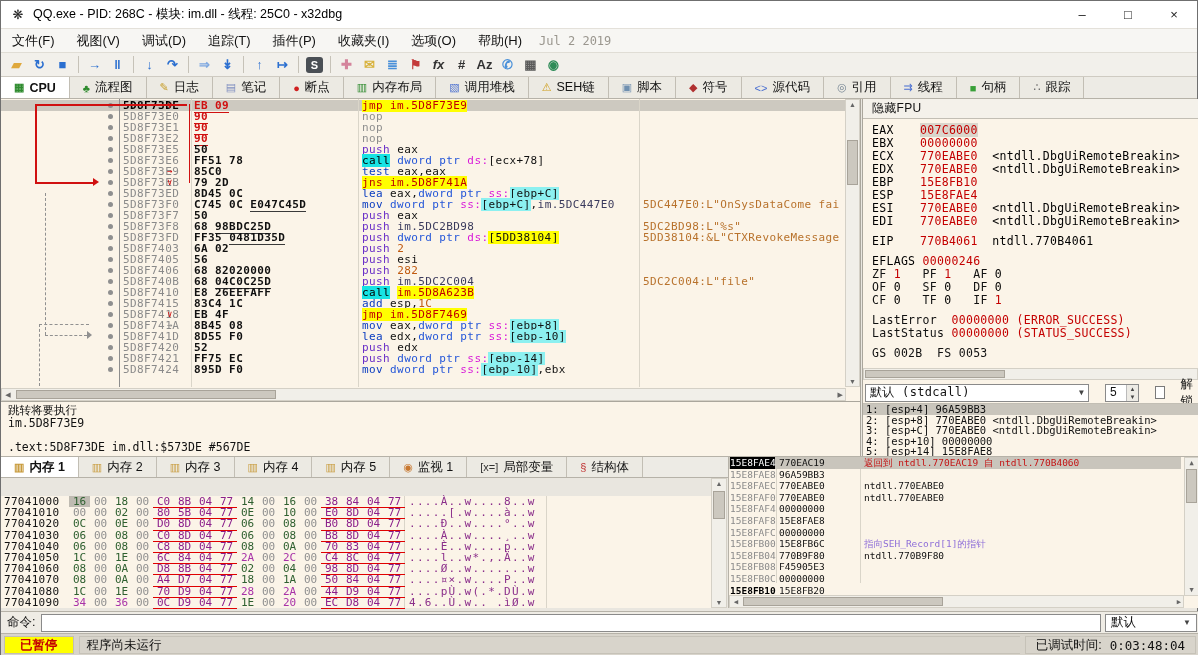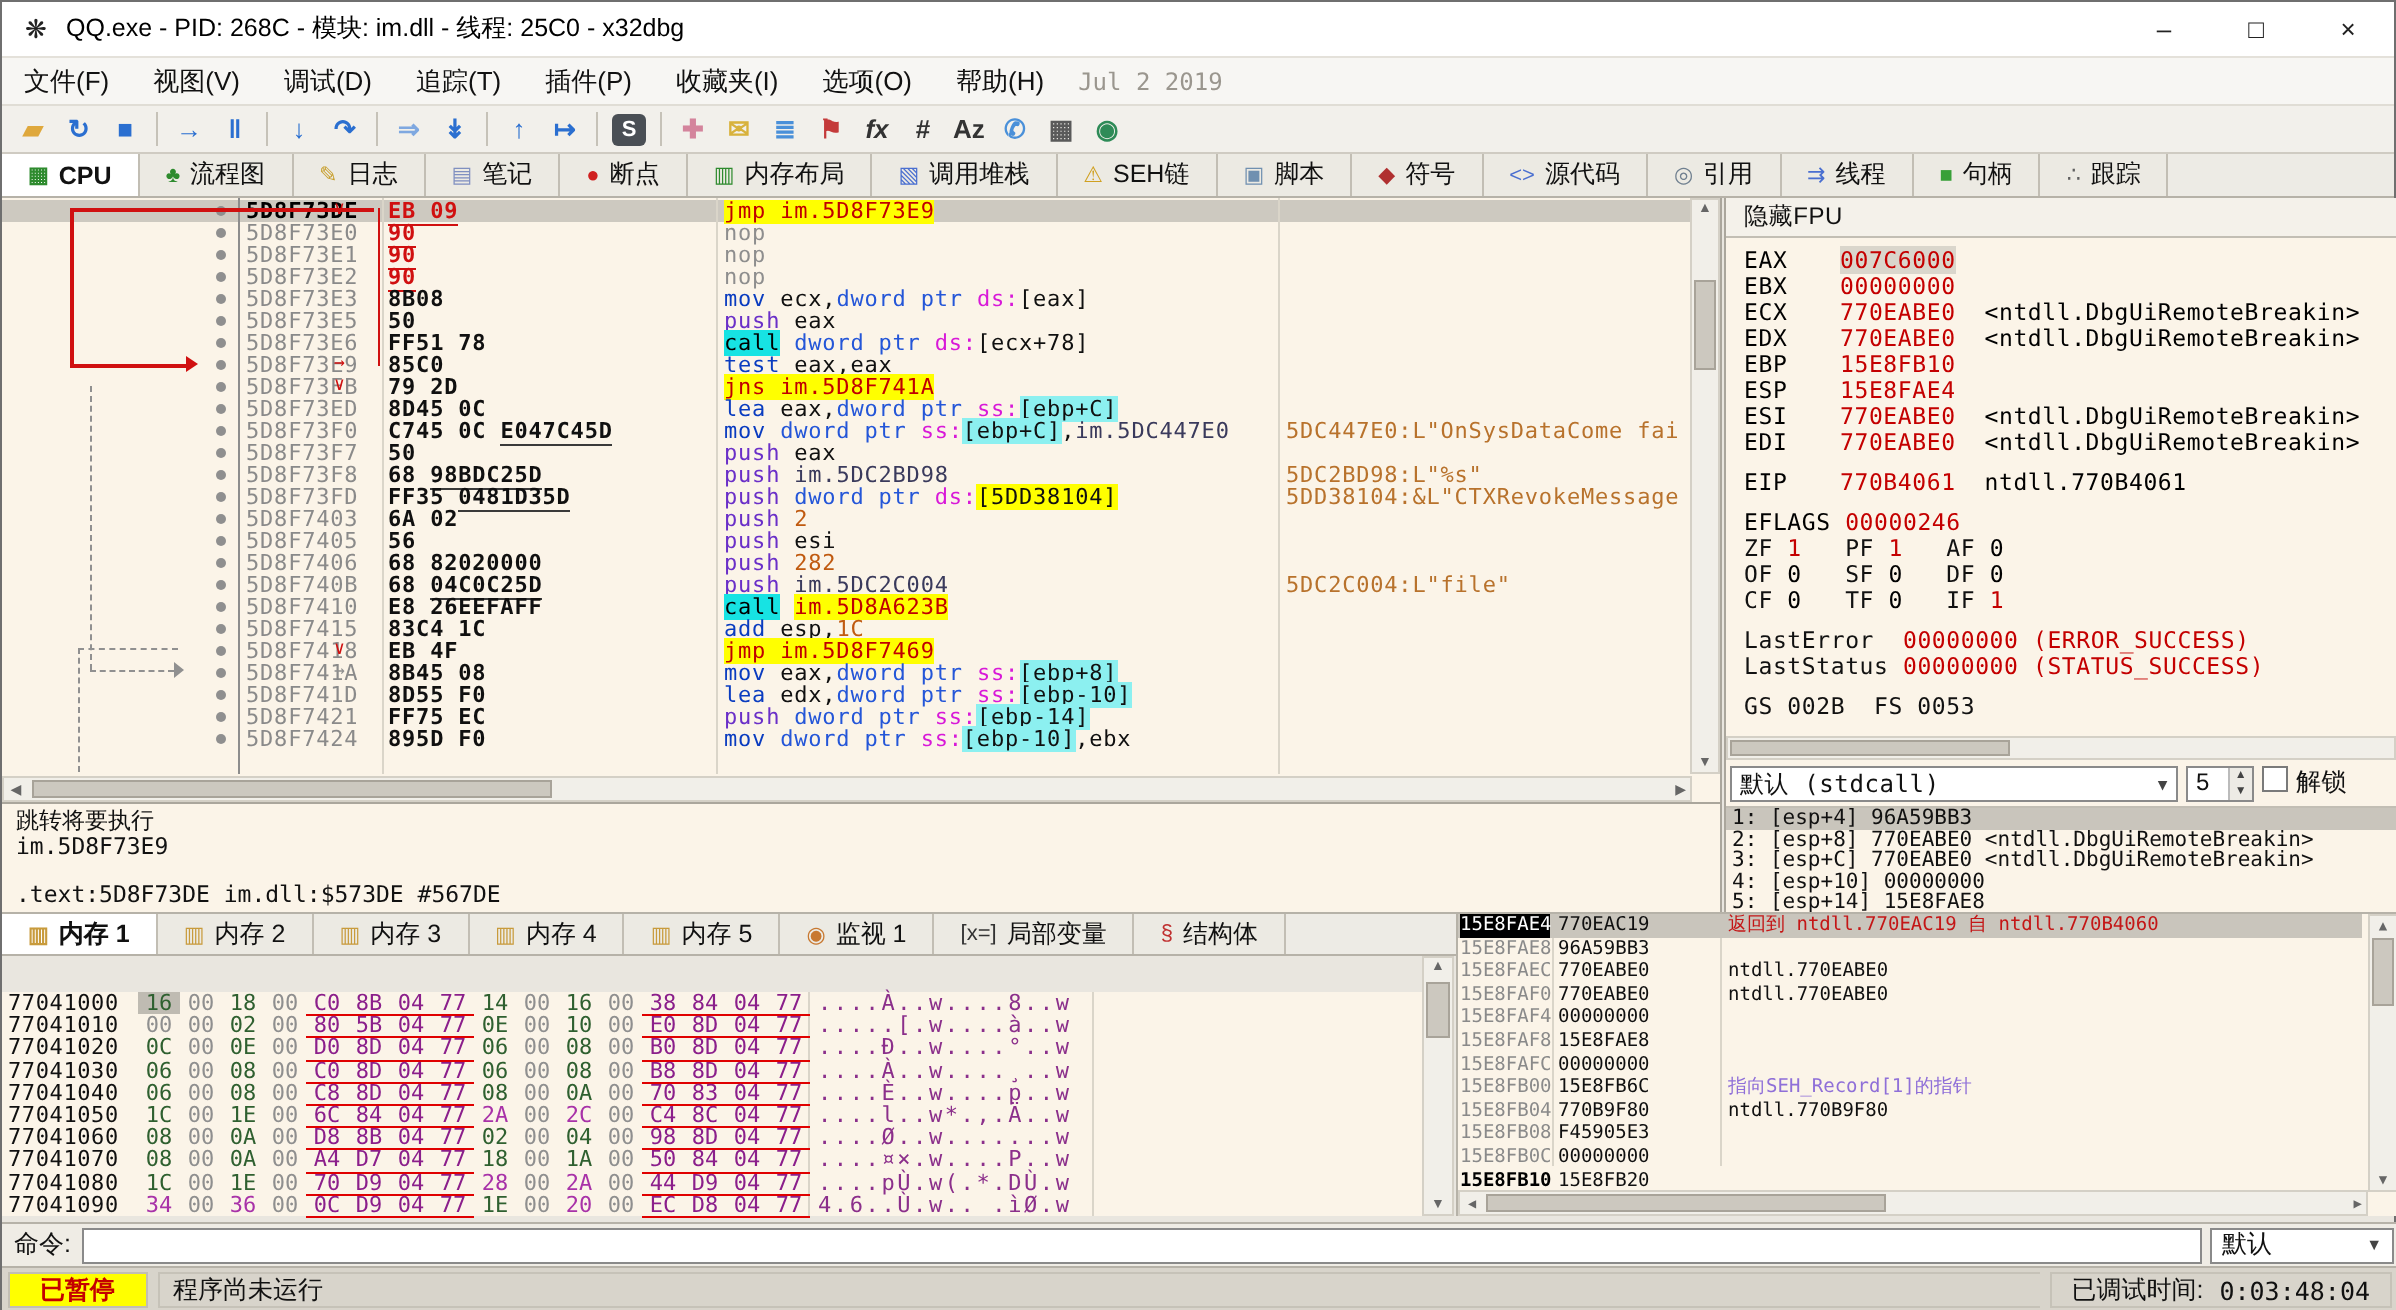--- a/index.html
+++ b/index.html
@@ -71,21 +71,21 @@
   #fpu-btn{height:20px;line-height:19px;border-bottom:1px solid #C2BEB4;padding:0 9px;font-family:"Liberation Sans",sans-serif;font-size:12px;background:#F4F1EA;}
   #reg-list{padding:5px 0 0 9px;}
   .rrow{height:13px;line-height:13px;white-space:pre;}
   .rspace{height:7px;}
   .rname{display:inline-block;min-width:48px;color:#000;}
   .rval{color:#C40000;}
   .rval.hl{background:#DAD6CC;}
   .rextra{color:#000;margin-top:20px;}
   .f1{color:#C40000;} .f0{color:#000;}
   #reg-hscroll{left:0;top:269px;width:320px;height:12px;}
-  #combo-row{position:absolute;left:2px;top:284px;width:333px;height:19px;display:flex;align-items:flex-start;gap:4px;font-family:"Liberation Sans",sans-serif;}
+  #combo-row{position:absolute;left:2px;top:284px;width:333px;height:19px;display:flex;align-items:center;gap:16px;font-family:"Liberation Sans",sans-serif;}
   #calling-combo{flex:0 0 224px;height:18px;border:1px solid #8a8a8a;background:#fff;font-size:12px;display:flex;align-items:center;padding:0 4px;font-family:"DejaVu Sans Mono",monospace;}
   #calling-combo .arr{margin-left:auto;font-size:8px;color:#444;}
   #arg-spin{flex:0 0 34px;height:18px;border:1px solid #8a8a8a;background:#fff;display:flex;font-size:12px;}
   #arg-spin .num{flex:1;padding-left:4px;}
   #arg-spin .btns{width:12px;display:flex;flex-direction:column;font-size:6px;color:#444;border-left:1px solid #bbb;}
   #arg-spin .btns span{flex:1;text-align:center;line-height:8px;background:#EDEBE5;}
   #unlock-box{width:13px;height:13px;border:1px solid #7a7a7a;background:#fff;}
   #unlock-label{font-size:12.5px;}
   #args{position:absolute;left:0;top:304px;width:337px;height:53px;border-top:1px solid #C2BEB4;}
   .arow{height:10.6px;line-height:10.6px;font-size:10.5px;white-space:pre;letter-spacing:0;padding-left:3px;}
@@ -253,39 +253,39 @@
         <span>跟踪</span>
       </div>
     </div>
 
   <div id="disasm">
     <div id="disasm-rows">
         <div class="drow sel"><span class="d-dot"></span><span class="d-addr">5D8F73DE</span><span class="d-jm">∨</span><span class="d-bytes"><span class="by-br">EB 09</span></span><span class="d-instr"><span class="t-jy">jmp </span><span class="t-jy">im.5D8F73E9</span></span></div>
         <div class="drow"><span class="d-dot"></span><span class="d-addr">5D8F73E0</span><span class="d-bytes"><span class="by-br">90</span></span><span class="d-instr"><span class="t-nop">nop</span></span></div>
         <div class="drow"><span class="d-dot"></span><span class="d-addr">5D8F73E1</span><span class="d-bytes"><span class="by-br">90</span></span><span class="d-instr"><span class="t-nop">nop</span></span></div>
         <div class="drow"><span class="d-dot"></span><span class="d-addr">5D8F73E2</span><span class="d-bytes"><span class="by-br">90</span></span><span class="d-instr"><span class="t-nop">nop</span></span></div>
-        <div class="drow"><span class="d-dot"></span><span class="d-addr">5D8F73E3</span><span class="d-bytes"><span class="by-b">8B08</span></span><span class="d-instr"><span class="t-mn">mov </span><span class="t-reg">ecx</span><span class="t-pl">,</span><span class="t-kw">dword ptr </span><span class="t-seg">ds:</span><span class="t-mem">[eax]</span></span></div>
         <div class="drow"><span class="d-dot"></span><span class="d-addr">5D8F73E5</span><span class="d-bytes"><span class="by-b">50</span></span><span class="d-instr"><span class="t-pu">push </span><span class="t-reg">eax</span></span></div>
         <div class="drow"><span class="d-dot"></span><span class="d-addr">5D8F73E6</span><span class="d-bytes"><span class="by-b">FF51 78</span></span><span class="d-instr"><span class="t-cl">call</span><span class="t-pl"> </span><span class="t-kw">dword ptr </span><span class="t-seg">ds:</span><span class="t-mem">[ecx+78]</span></span></div>
         <div class="drow"><span class="d-dot"></span><span class="d-addr">5D8F73E9</span><span class="d-jm">→</span><span class="d-bytes"><span class="by-b">85C0</span></span><span class="d-instr"><span class="t-mn">test </span><span class="t-reg">eax</span><span class="t-pl">,</span><span class="t-reg">eax</span></span></div>
         <div class="drow"><span class="d-dot"></span><span class="d-addr">5D8F73EB</span><span class="d-jm">∨</span><span class="d-bytes"><span class="by-b">79 2D</span></span><span class="d-instr"><span class="t-jy">jns </span><span class="t-jy">im.5D8F741A</span></span></div>
         <div class="drow"><span class="d-dot"></span><span class="d-addr">5D8F73ED</span><span class="d-bytes"><span class="by-b">8D45 0C</span></span><span class="d-instr"><span class="t-mn">lea </span><span class="t-reg">eax</span><span class="t-pl">,</span><span class="t-kw">dword ptr </span><span class="t-seg">ss:</span><span class="t-memc">[ebp+C]</span></span></div>
         <div class="drow"><span class="d-dot"></span><span class="d-addr">5D8F73F0</span><span class="d-bytes"><span class="by-b">C745 0C </span><span class="by-bu">E047C45D</span></span><span class="d-instr"><span class="t-mn">mov </span><span class="t-kw">dword ptr </span><span class="t-seg">ss:</span><span class="t-memc">[ebp+C]</span><span class="t-pl">,</span><span class="t-mod">im.5DC447E0</span></span><span class="d-cmt">5DC447E0:L"OnSysDataCome fai</span></div>
         <div class="drow"><span class="d-dot"></span><span class="d-addr">5D8F73F7</span><span class="d-bytes"><span class="by-b">50</span></span><span class="d-instr"><span class="t-pu">push </span><span class="t-reg">eax</span></span></div>
         <div class="drow"><span class="d-dot"></span><span class="d-addr">5D8F73F8</span><span class="d-bytes"><span class="by-b">68 </span><span class="by-bu">98BDC25D</span></span><span class="d-instr"><span class="t-pu">push </span><span class="t-mod">im.5DC2BD98</span></span><span class="d-cmt">5DC2BD98:L"%s"</span></div>
         <div class="drow"><span class="d-dot"></span><span class="d-addr">5D8F73FD</span><span class="d-bytes"><span class="by-b">FF35 </span><span class="by-bu">0481D35D</span></span><span class="d-instr"><span class="t-pu">push </span><span class="t-kw">dword ptr </span><span class="t-seg">ds:</span><span class="t-memy">[5DD38104]</span></span><span class="d-cmt">5DD38104:&amp;L"CTXRevokeMessage</span></div>
         <div class="drow"><span class="d-dot"></span><span class="d-addr">5D8F7403</span><span class="d-bytes"><span class="by-b">6A 02</span></span><span class="d-instr"><span class="t-pu">push </span><span class="t-imm">2</span></span></div>
         <div class="drow"><span class="d-dot"></span><span class="d-addr">5D8F7405</span><span class="d-bytes"><span class="by-b">56</span></span><span class="d-instr"><span class="t-pu">push </span><span class="t-reg">esi</span></span></div>
         <div class="drow"><span class="d-dot"></span><span class="d-addr">5D8F7406</span><span class="d-bytes"><span class="by-b">68 82020000</span></span><span class="d-instr"><span class="t-pu">push </span><span class="t-imm">282</span></span></div>
         <div class="drow"><span class="d-dot"></span><span class="d-addr">5D8F740B</span><span class="d-bytes"><span class="by-b">68 </span><span class="by-bu">04C0C25D</span></span><span class="d-instr"><span class="t-pu">push </span><span class="t-mod">im.5DC2C004</span></span><span class="d-cmt">5DC2C004:L"file"</span></div>
         <div class="drow"><span class="d-dot"></span><span class="d-addr">5D8F7410</span><span class="d-bytes"><span class="by-b">E8 26EEFAFF</span></span><span class="d-instr"><span class="t-cl">call</span><span class="t-pl"> </span><span class="t-ct">im.5D8A623B</span></span></div>
         <div class="drow"><span class="d-dot"></span><span class="d-addr">5D8F7415</span><span class="d-bytes"><span class="by-b">83C4 1C</span></span><span class="d-instr"><span class="t-mn">add </span><span class="t-reg">esp</span><span class="t-pl">,</span><span class="t-imm">1C</span></span></div>
         <div class="drow"><span class="d-dot"></span><span class="d-addr">5D8F7418</span><span class="d-jm">∨</span><span class="d-bytes"><span class="by-b">EB 4F</span></span><span class="d-instr"><span class="t-jy">jmp </span><span class="t-jy">im.5D8F7469</span></span></div>
         <div class="drow"><span class="d-dot"></span><span class="d-addr">5D8F741A</span><span class="d-jm gray">→</span><span class="d-bytes"><span class="by-b">8B45 08</span></span><span class="d-instr"><span class="t-mn">mov </span><span class="t-reg">eax</span><span class="t-pl">,</span><span class="t-kw">dword ptr </span><span class="t-seg">ss:</span><span class="t-memc">[ebp+8]</span></span></div>
         <div class="drow"><span class="d-dot"></span><span class="d-addr">5D8F741D</span><span class="d-bytes"><span class="by-b">8D55 F0</span></span><span class="d-instr"><span class="t-mn">lea </span><span class="t-reg">edx</span><span class="t-pl">,</span><span class="t-kw">dword ptr </span><span class="t-seg">ss:</span><span class="t-memc">[ebp-10]</span></span></div>
+        <div class="drow"><span class="d-dot"></span><span class="d-addr">5D8F7420</span><span class="d-bytes"><span class="by-b">52</span></span><span class="d-instr"><span class="t-pu">push </span><span class="t-reg">edx</span></span></div>
         <div class="drow"><span class="d-dot"></span><span class="d-addr">5D8F7421</span><span class="d-bytes"><span class="by-b">FF75 EC</span></span><span class="d-instr"><span class="t-pu">push </span><span class="t-kw">dword ptr </span><span class="t-seg">ss:</span><span class="t-memc">[ebp-14]</span></span></div>
         <div class="drow"><span class="d-dot"></span><span class="d-addr">5D8F7424</span><span class="d-bytes"><span class="by-b">895D F0</span></span><span class="d-instr"><span class="t-mn">mov </span><span class="t-kw">dword ptr </span><span class="t-seg">ss:</span><span class="t-memc">[ebp-10]</span><span class="t-pl">,</span><span class="t-reg">ebx</span></span></div>
       </div>
     <div class="vsep" style="left:118px;background:#8d8d8d;"></div>
     <div class="vsep" style="left:190px;"></div>
     <div class="vsep" style="left:357px;"></div>
     <div class="vsep" style="left:638px;"></div>
 
     <div class="jline" style="left:34px;top:5px;width:152px;border-top:2px solid #D01010;"></div>
     <div class="jline" style="left:34px;top:5px;height:79px;border-left:2px solid #D01010;"></div>

